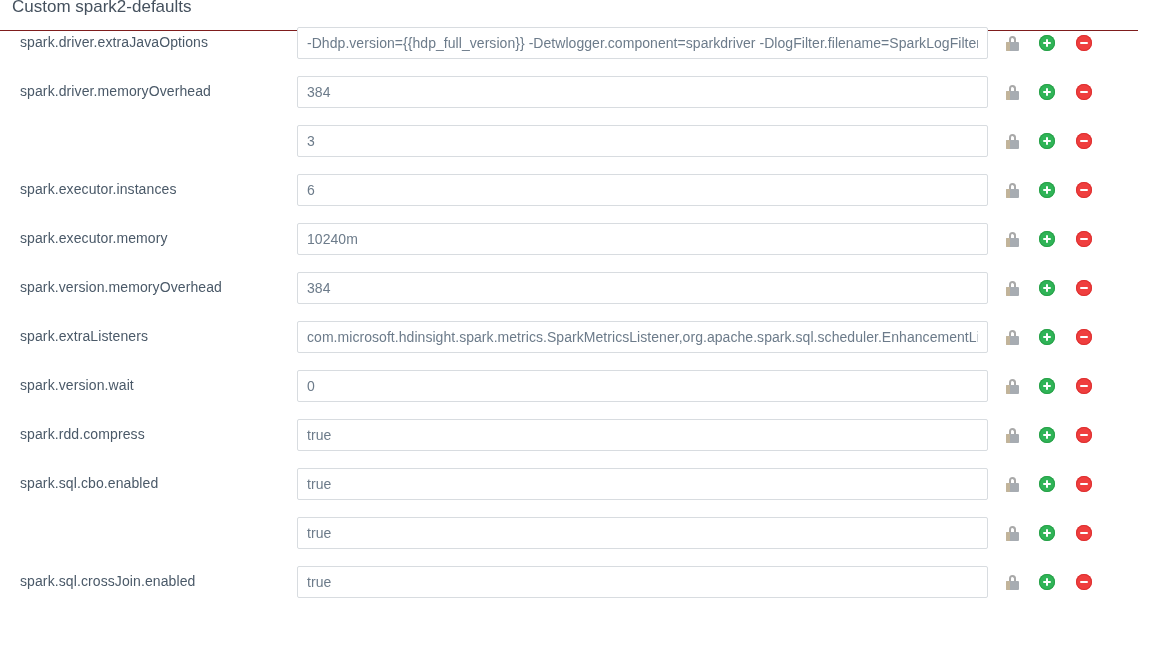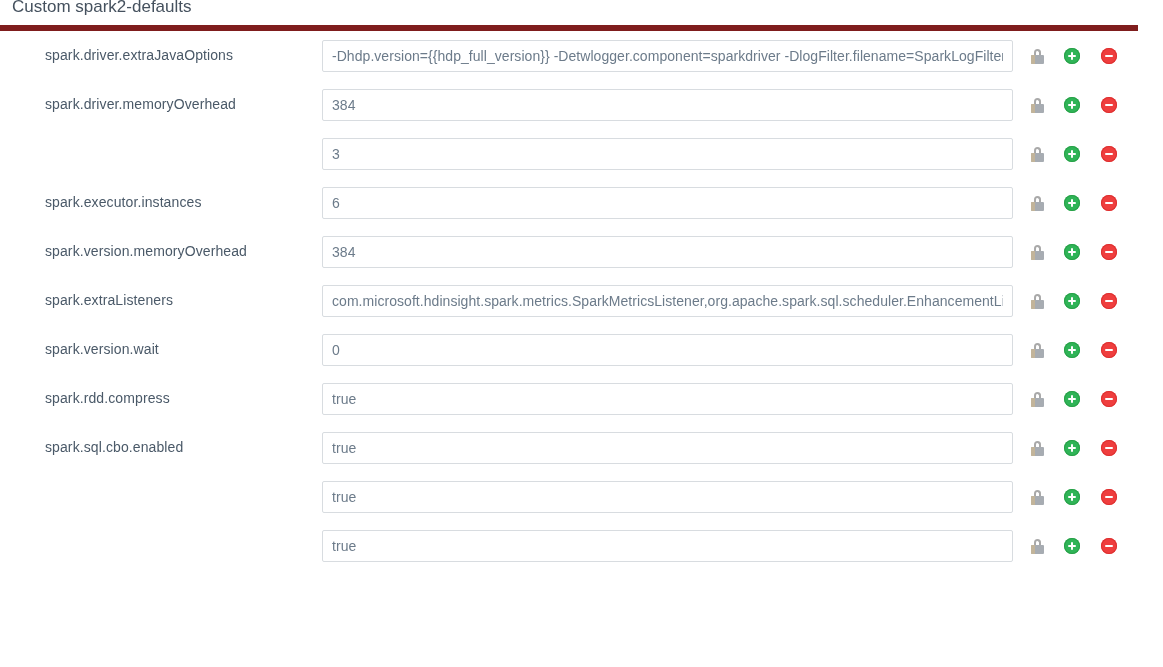--- a/index.html
+++ b/index.html
@@ -21,41 +21,40 @@
     overflow: hidden;
   }
 
   
   .section-header {
     position: absolute;
     left: 0;
     top: 0;
     width: 1138px;
     height: 31px;
-    border-bottom: 6px solid #7f1d1d;
+    border-bottom: 1px solid #7f1d1d;
     background: #ffffff;
   }
   .section-title {
     position: absolute;
     left: 12px;
     top: -5px;
     font-size: 17px;
     line-height: 24px;
     color: #45515e;
     font-weight: 400;
     white-space: nowrap;
   }
 
   
   .props {
     position: absolute;
     left: 0;
-    top: 31px;
+    top: 18px;
     width: 1034px;
-    padding-left: 25px;
   }
 
   .prop-row {
     position: relative;
     height: 49px;
   }
 
   .prop-label {
     position: absolute;
     left: 20px;
@@ -293,20 +292,45 @@
         </span>
       </div>
       <div class="icon-btn icon-minus">
         <span class="circ red">
           <span class="bar-h"></span>
         </span>
       </div>
     </div>
   </div>
 
+  <div class="prop-row">
+    <div class="prop-label">spark.executor.memory</div>
+    <div class="prop-input-wrap">
+      <input class="prop-input" type="text" value="10240m" style="">
+    </div>
+    <div class="actions">
+      <div class="icon-btn icon-lock">
+        <span class="lock">
+          <span class="shackle"></span>
+          <span class="body"></span>
+        </span>
+      </div>
+      <div class="icon-btn icon-plus">
+        <span class="circ green">
+          <span class="bar-h"></span>
+          <span class="bar-v"></span>
+        </span>
+      </div>
+      <div class="icon-btn icon-minus">
+        <span class="circ red">
+          <span class="bar-h"></span>
+        </span>
+      </div>
+    </div>
+  </div>
 
   <div class="prop-row">
     <div class="prop-label">spark.version.memoryOverhead</div>
     <div class="prop-input-wrap">
       <input class="prop-input" type="text" value="384" style="">
     </div>
     <div class="actions">
       <div class="icon-btn icon-lock">
         <span class="lock">
           <span class="shackle"></span>
@@ -451,20 +475,21 @@
       </div>
       <div class="icon-btn icon-minus">
         <span class="circ red">
           <span class="bar-h"></span>
         </span>
       </div>
     </div>
   </div>
 
   <div class="prop-row">
+    <div class="prop-label">spark.sql.crossJoin.enabled</div>
     <div class="prop-input-wrap">
       <input class="prop-input" type="text" value="true" style="">
     </div>
     <div class="actions">
       <div class="icon-btn icon-lock">
         <span class="lock">
           <span class="shackle"></span>
           <span class="body"></span>
         </span>
       </div>

